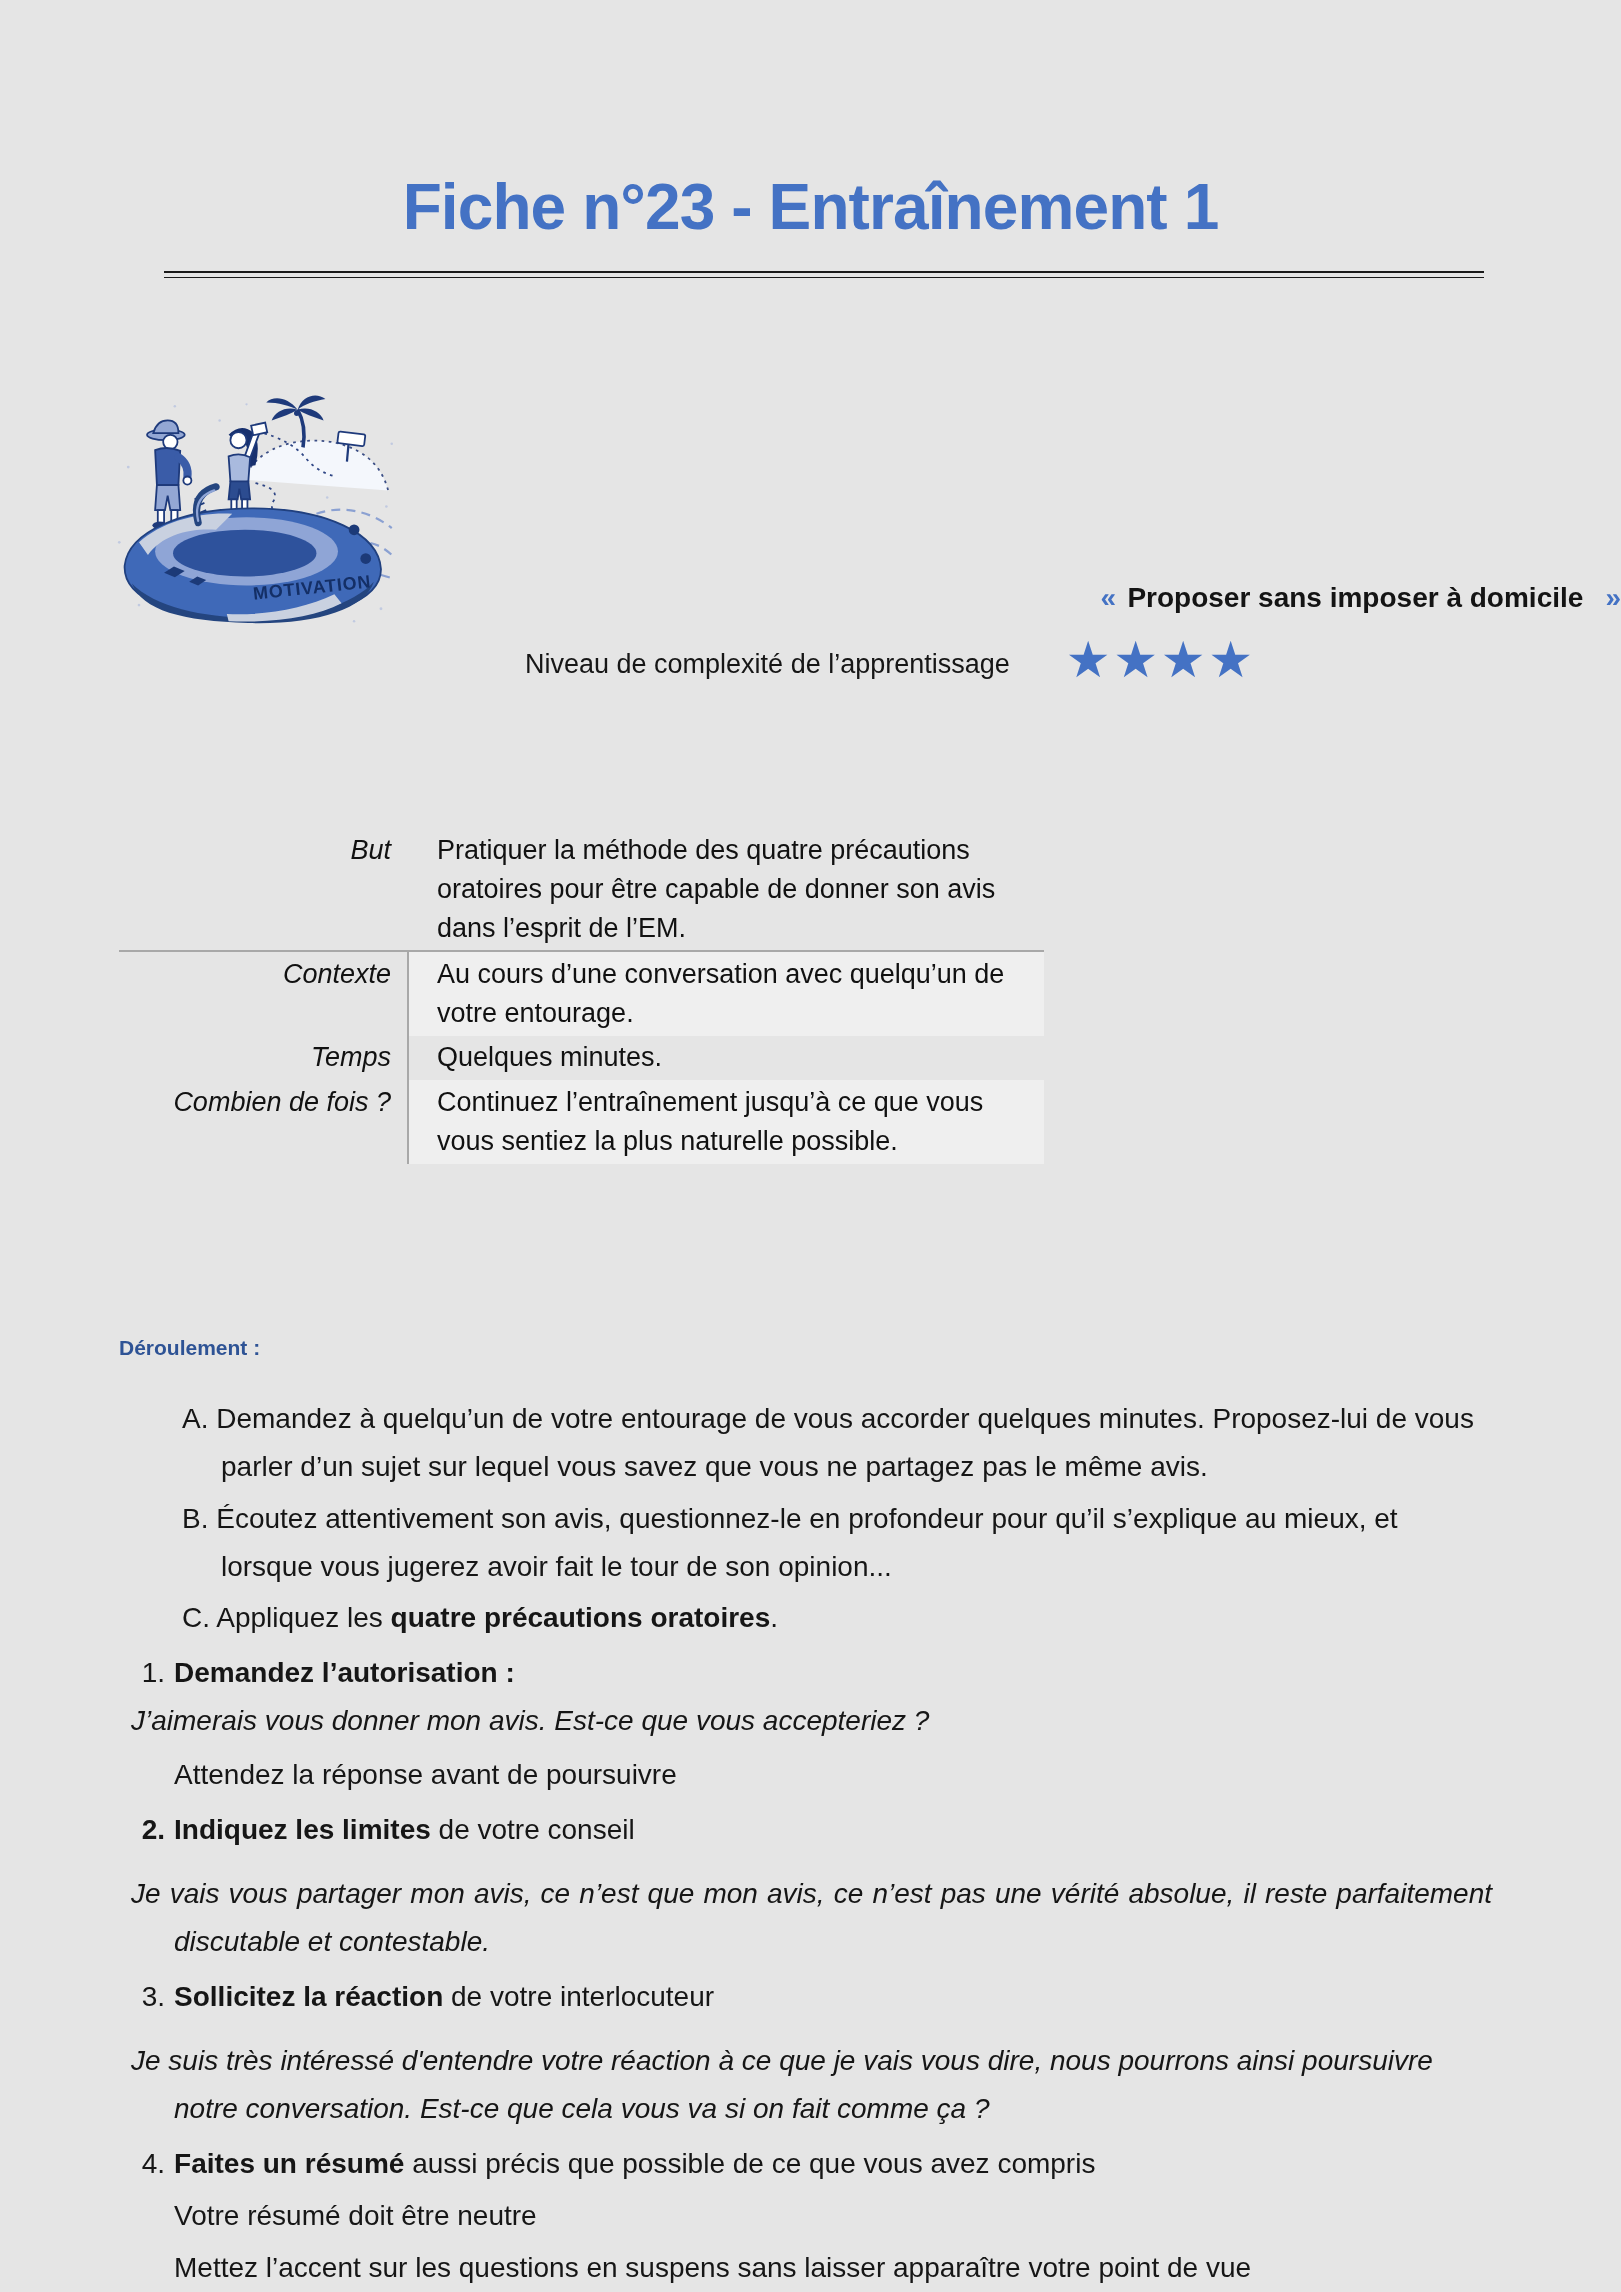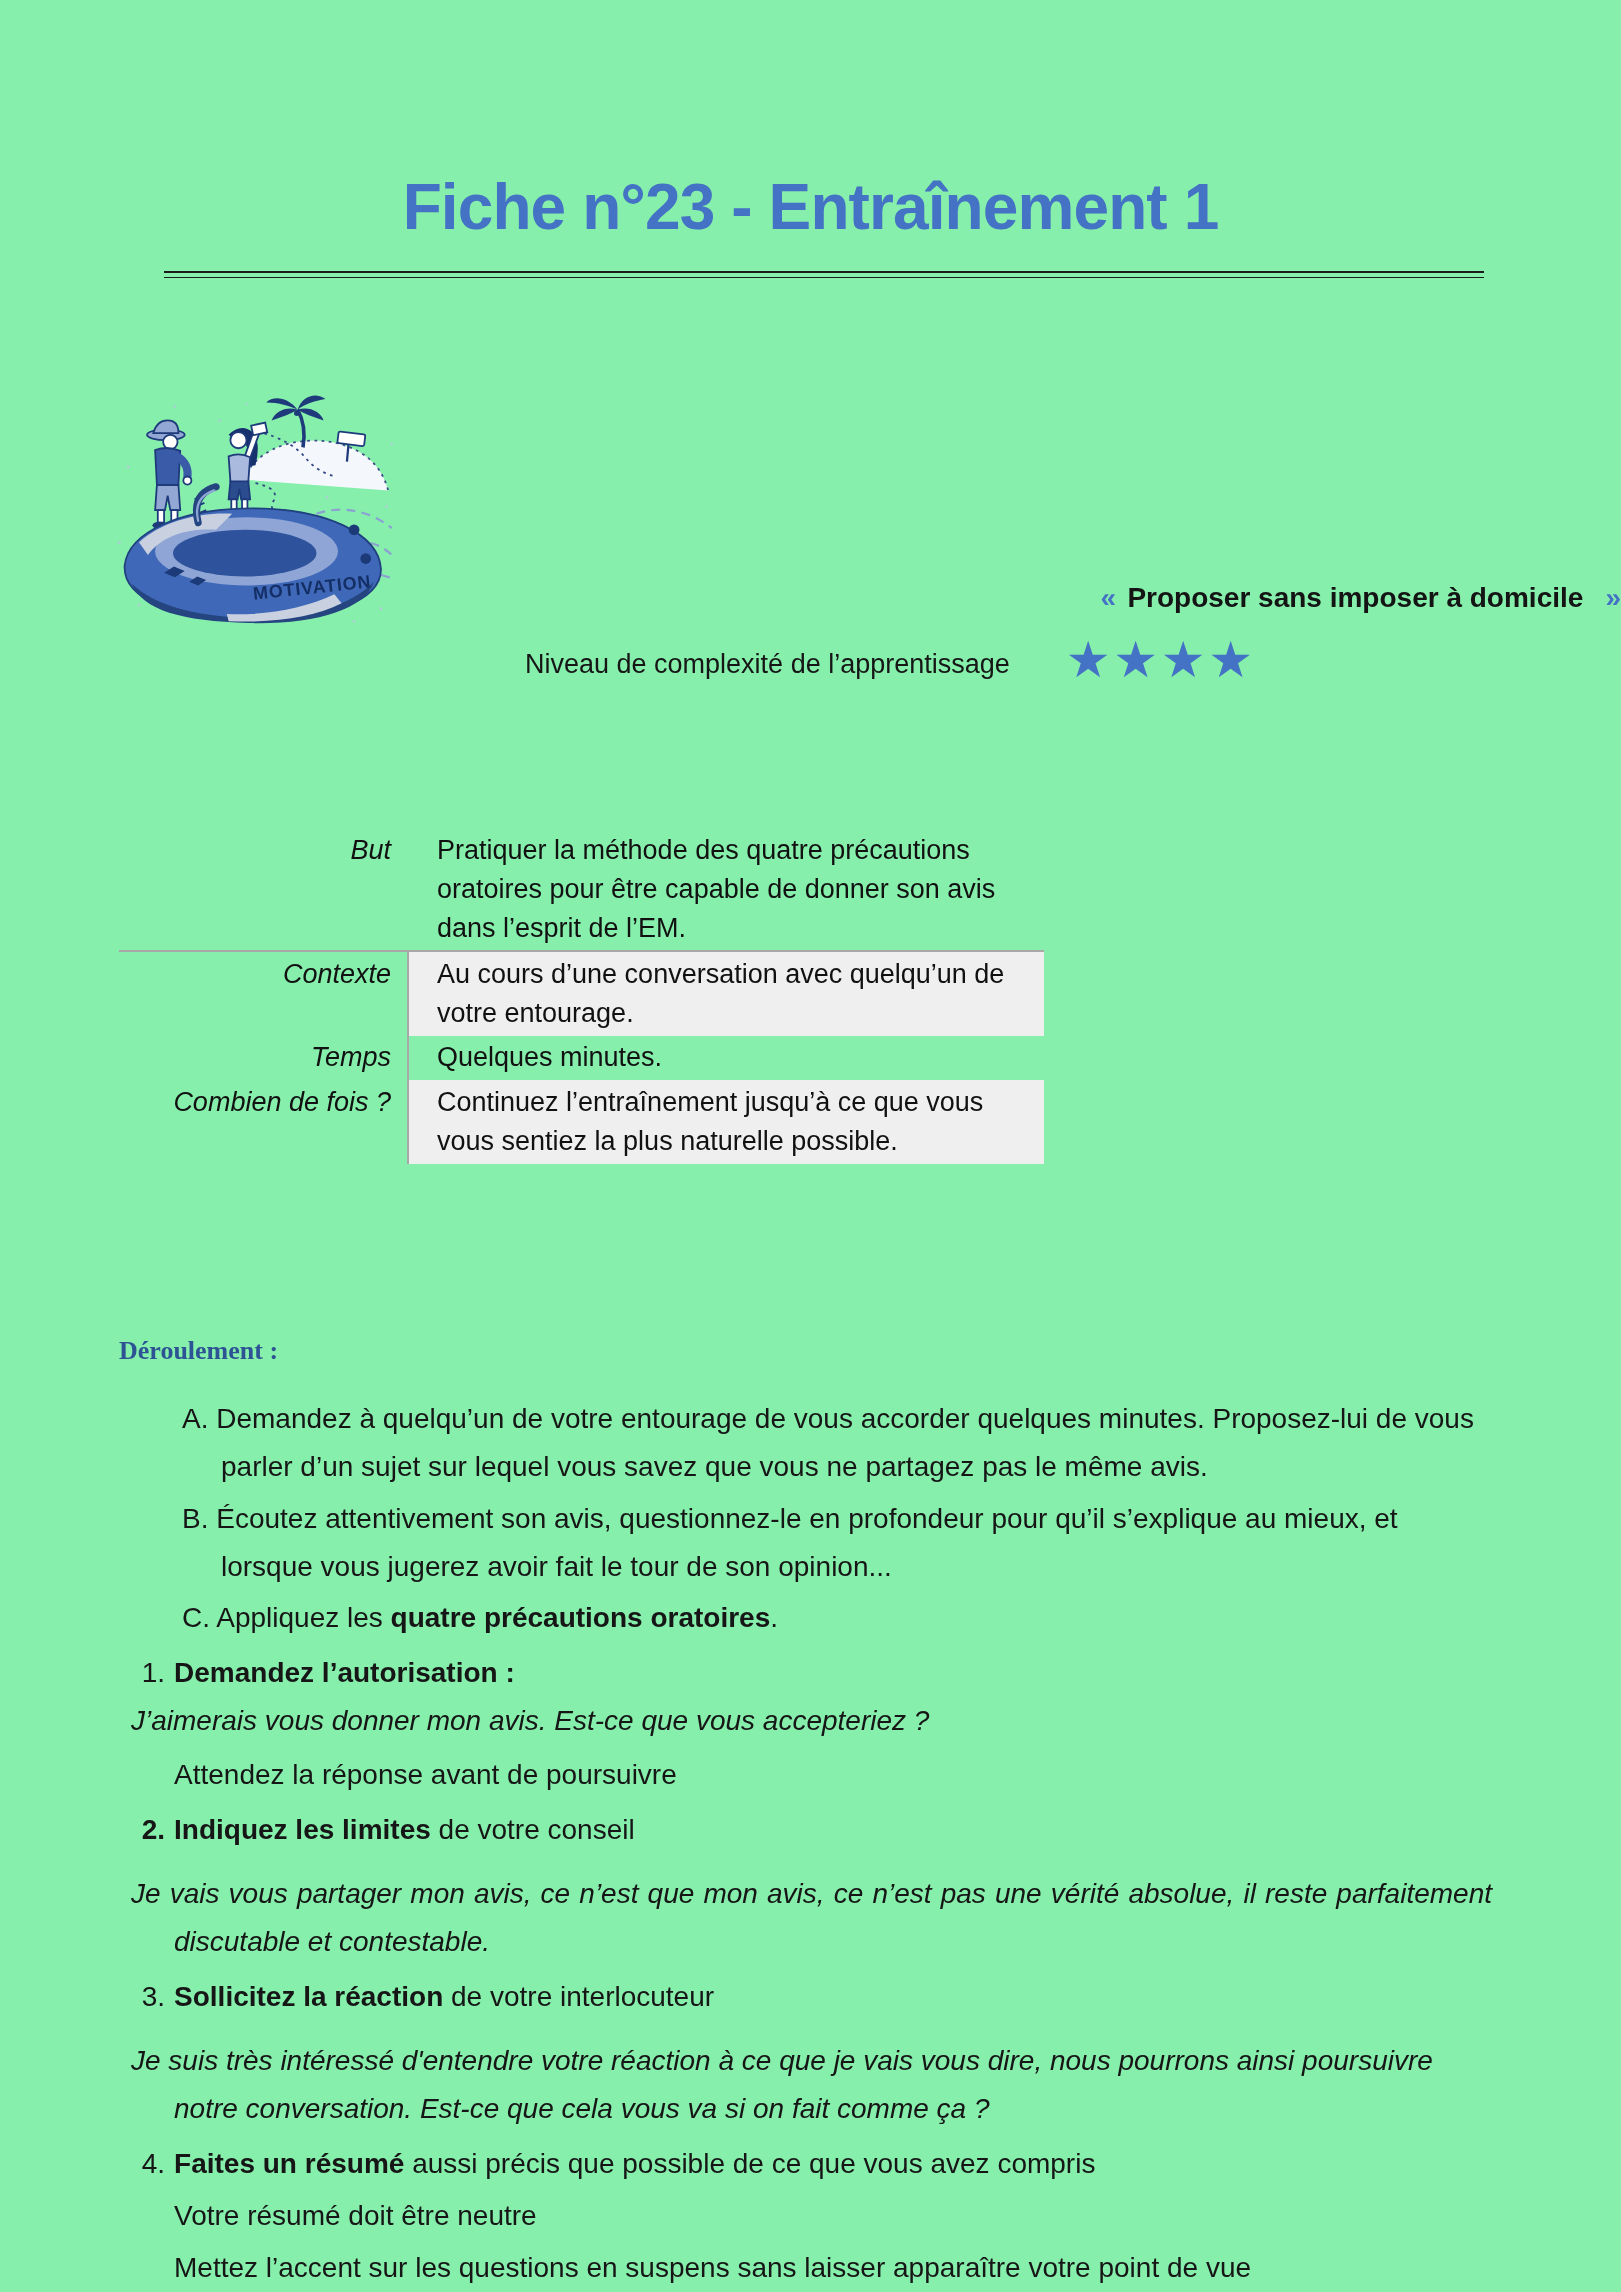--- a/index.html
+++ b/index.html
@@ -1,17 +1,17 @@
 <!DOCTYPE html>
 <html style="font-size:14.3px"><head>
 <meta charset="utf-8">
 <style>
   html,body { margin:0; padding:0; background:#ffffff; }
   .page {
-    position:relative; width:1621px; height:2293px; background:#86efac;
+    position:relative; width:1621px; height:2293px; background:#e5e5e5;
     font-family:"Liberation Sans","DejaVu Sans",sans-serif; color:#161616; overflow:hidden;
   }
 
   
   .title {
     position:absolute; top:170px; left:0; width:100%; margin:0;
     text-align:center; font-size:64px; font-weight:700; letter-spacing:-0.9px; color:#4472C4;
   }
   .title-rule {
     position:absolute; top:271px; left:164px; width:1320px; height:3.6px;
@@ -50,21 +50,21 @@
   .info-table .val { padding:2.7px 14.3px 2.7px 28px; }
   .info-table .val.noline { padding-left:30px; }
   .info-table .italic { }
   .info-table .row1 { border-bottom:2.7px solid #A8A8A8; }
   .info-table .vline { border-left:2.7px solid #A8A8A8; }
   .info-table .shade { background:#EFEFEF; }
 
   
   .section-heading {
     position:absolute; top:1336px; left:119px; margin:0;
-    font-size:26px; font-weight:700; color:#2E5395;font-family:Liberation Serif, serif;
+    font-size:21px; font-weight:700; color:#2E5395;
   }
   .steps {
     position:absolute; top:1395px; left:131px; width:1361px;
     font-size:28px; line-height:48px; color:#161616;
   }
   .steps p { margin:0; }
   .steps .lstep { padding-left:90px; text-indent:-39px; margin-top:3.6px; }
   .steps > p:first-child { margin-top:0; }
   .steps .nstep { margin:7.2px 0 0 10.7px; }
   .steps .example { font-style:italic; }

